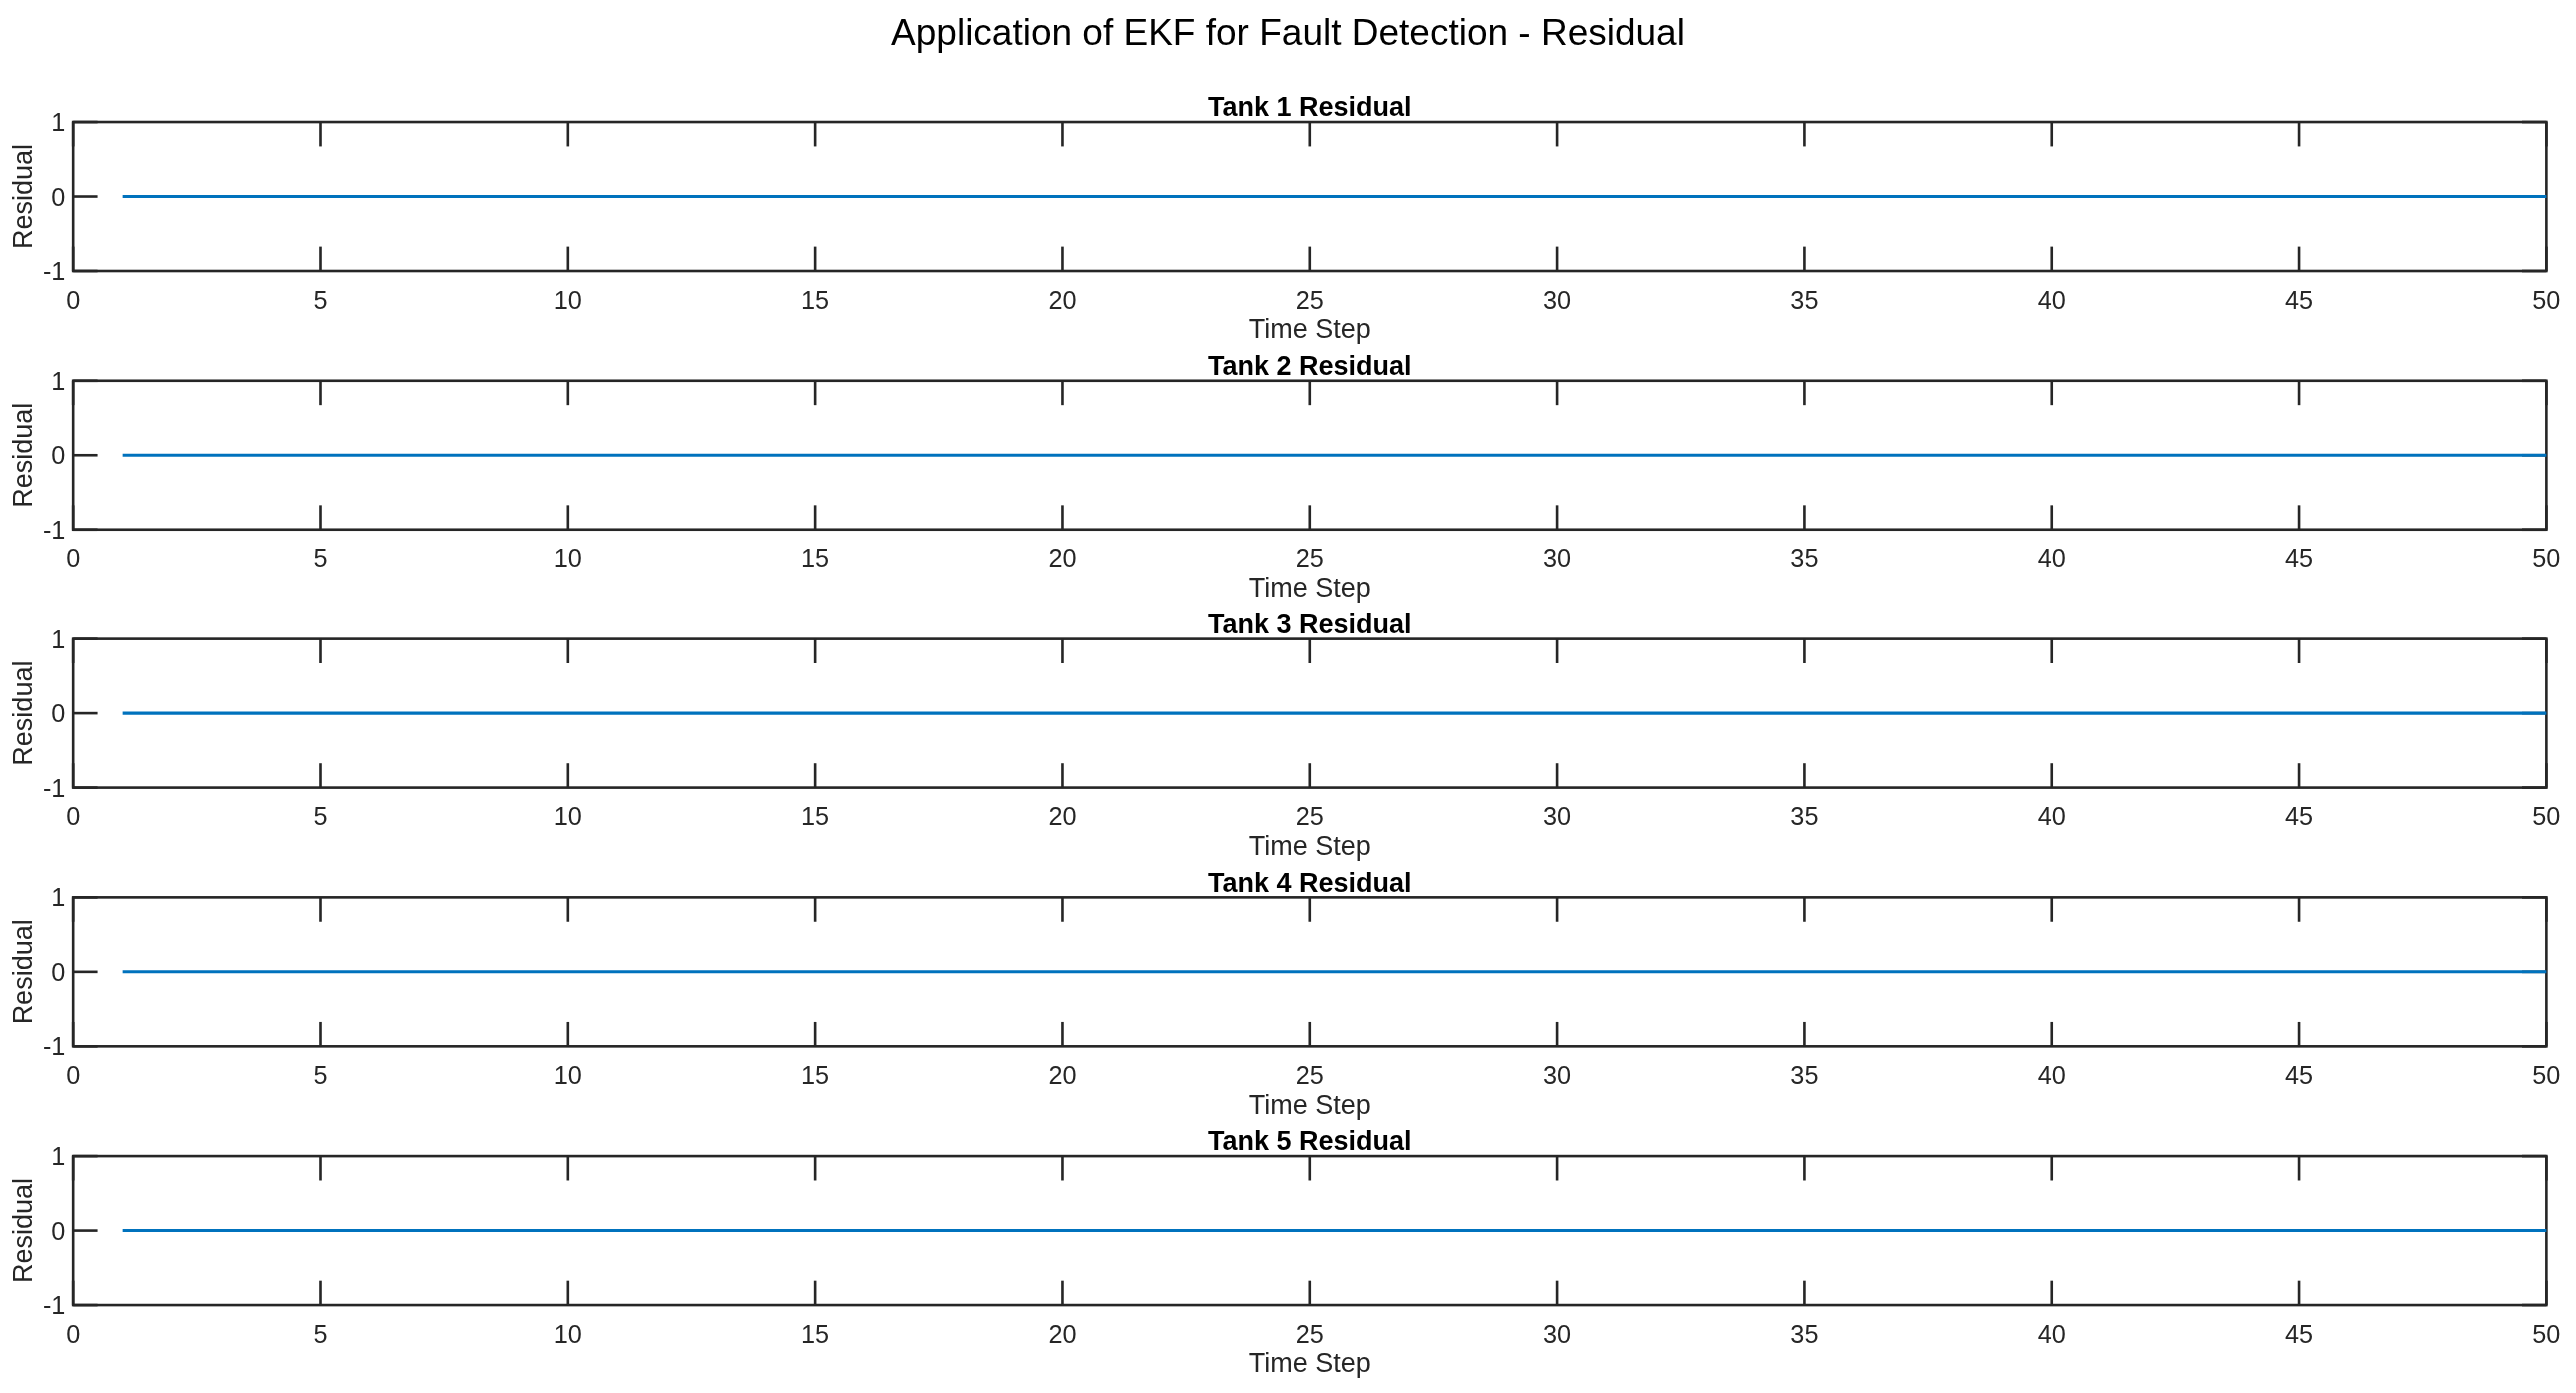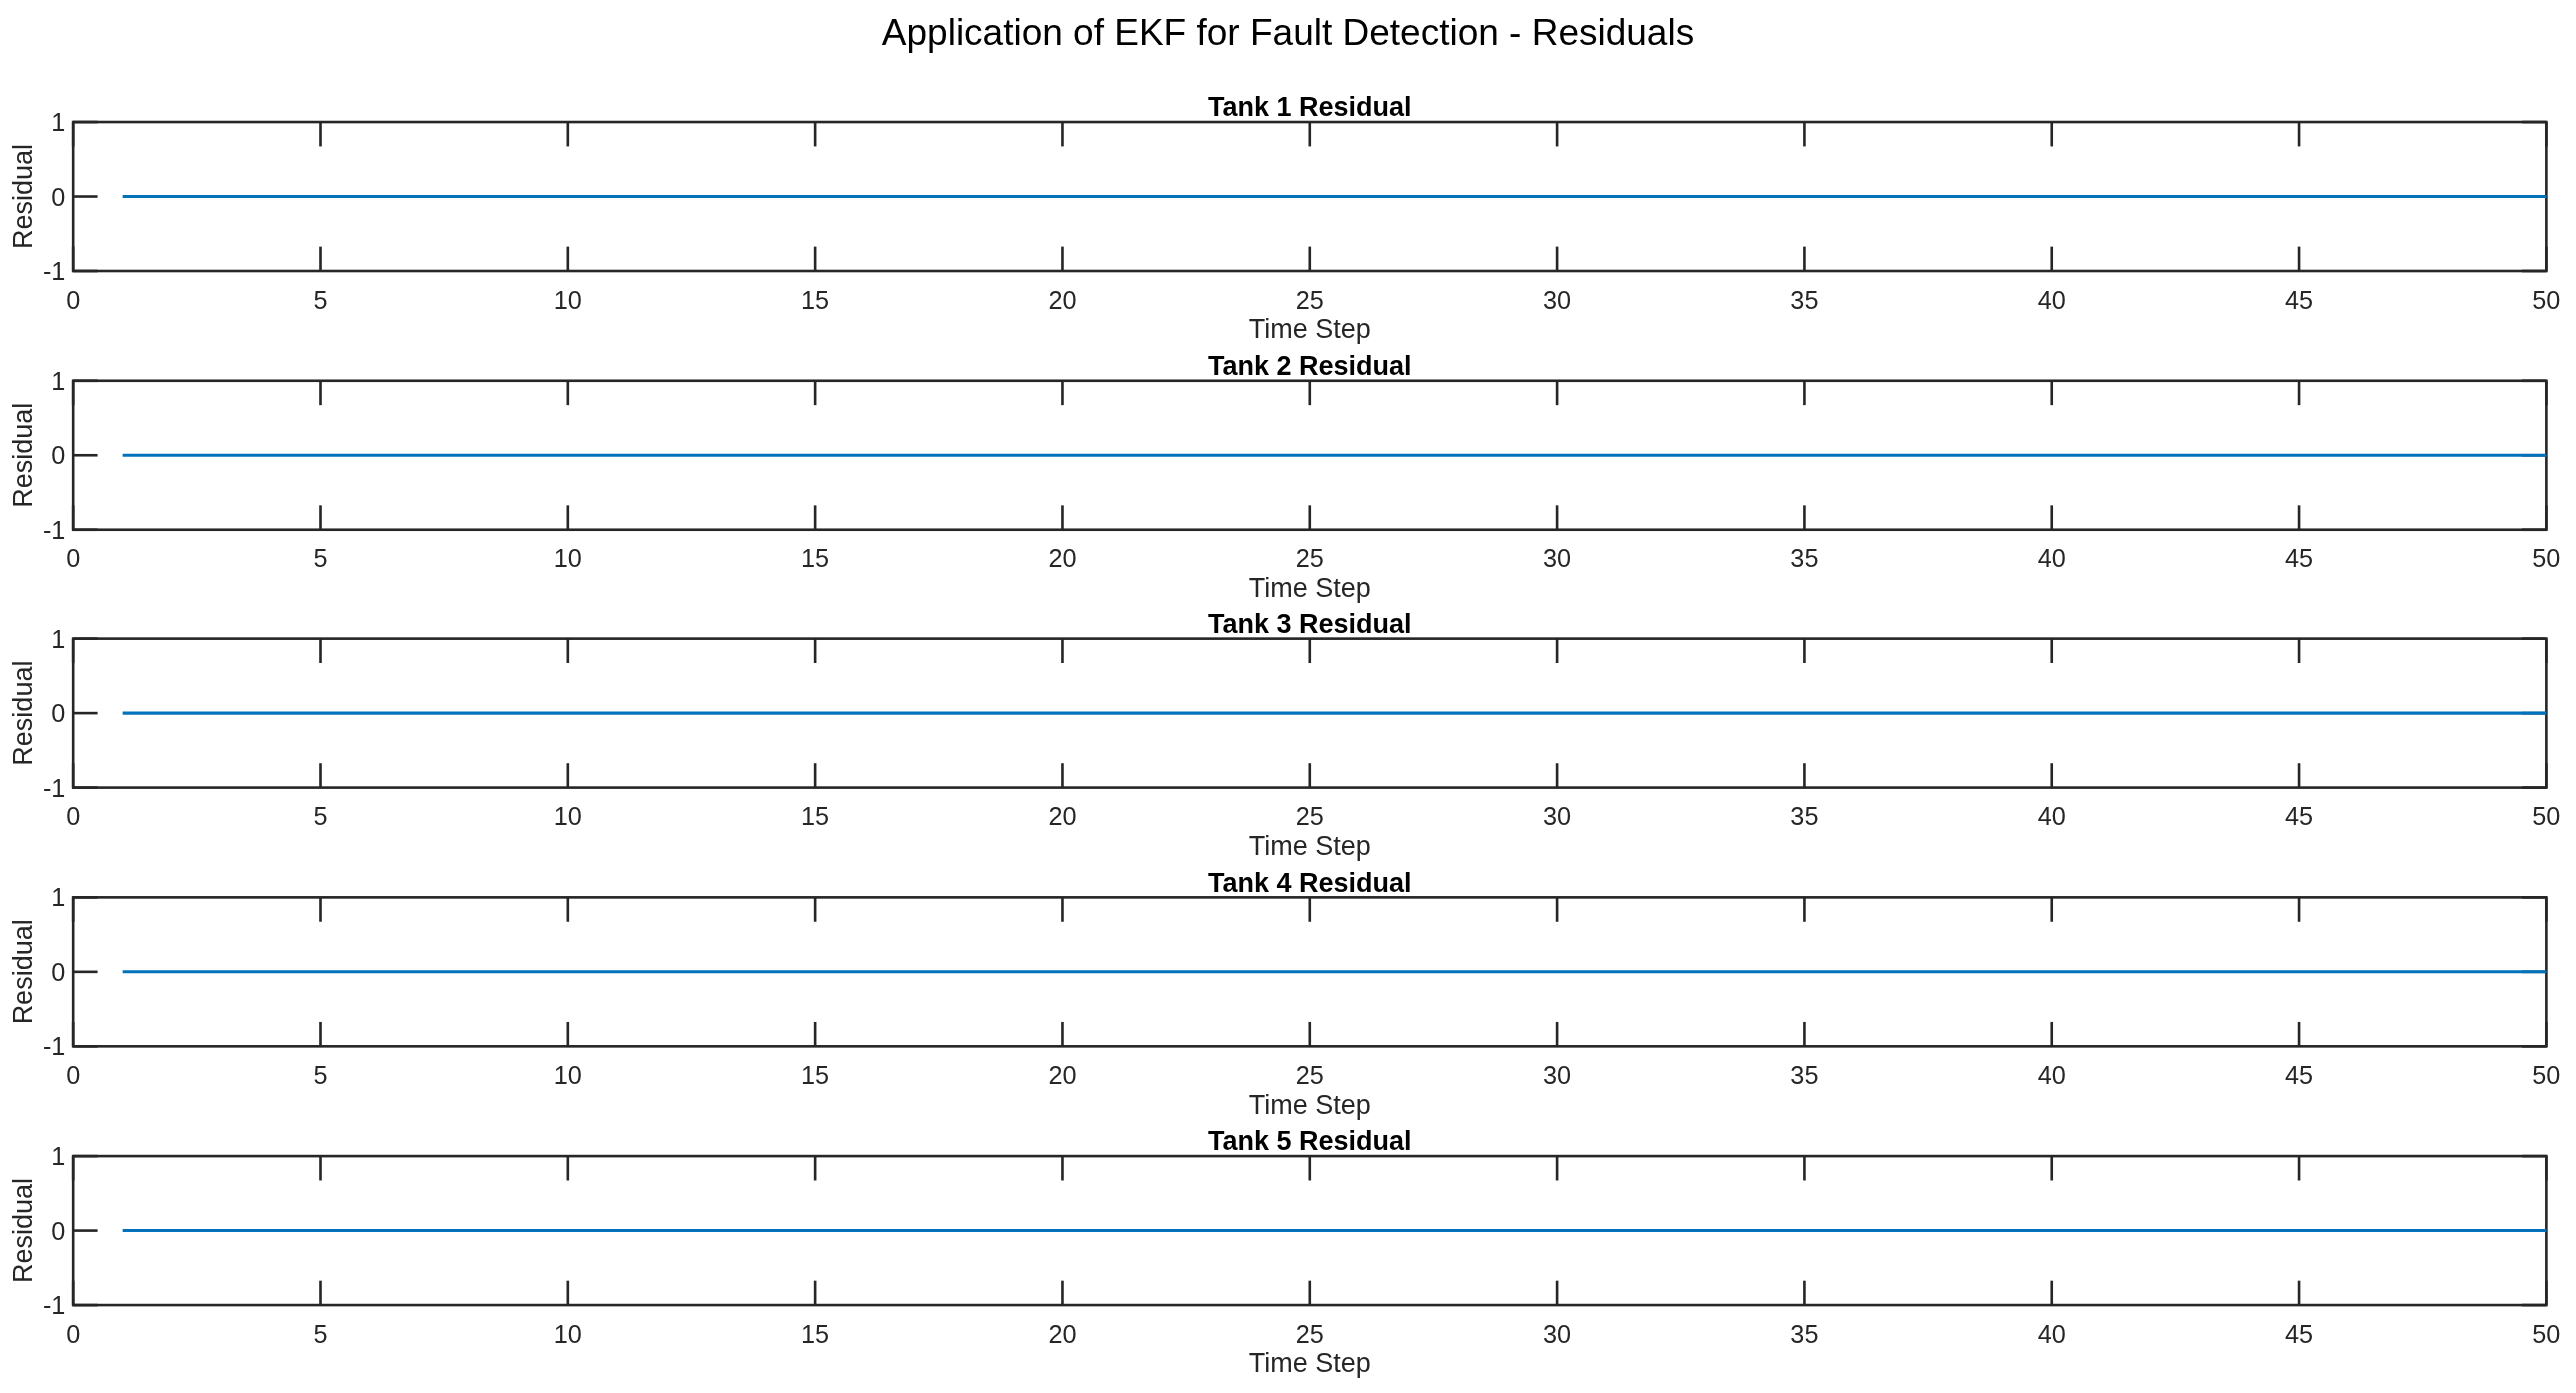--- a/index.html
+++ b/index.html
@@ -37,21 +37,21 @@
     font-weight: bold;
     font-size: 31px;
   }
   svg text.tick-label { font-size: 29px; }
   svg text.axis-label { font-size: 31px; }
 </style>
 </head>
 <body>
 
 <div class="figure">
-  <div class="fig-title">Application of EKF for Fault Detection - Residuals</div>
+  <div class="fig-title">Application of EKF for Fault Detection - Residual</div>
   <svg class="plots-canvas" id="plots-canvas" width="2576" height="1394" viewBox="0 0 2957 1600">
       <g>
         <text x="1503.5" y="123" text-anchor="middle" dominant-baseline="central" class="subplot-title">Tank 1 Residual</text>
         <rect x="84" y="140" width="2839" height="171" fill="none" stroke="#262626" stroke-width="3"></rect>
         <line x1="84" y1="140" x2="84" y2="168" stroke="#262626" stroke-width="3"></line>
         <line x1="84" y1="311" x2="84" y2="283" stroke="#262626" stroke-width="3"></line>
         <text x="84" y="344" text-anchor="middle" dominant-baseline="central" class="tick-label">0</text>
         <line x1="367.90000000000003" y1="140" x2="367.90000000000003" y2="168" stroke="#262626" stroke-width="3"></line>
         <line x1="367.90000000000003" y1="311" x2="367.90000000000003" y2="283" stroke="#262626" stroke-width="3"></line>
         <text x="367.90000000000003" y="344" text-anchor="middle" dominant-baseline="central" class="tick-label">5</text>

